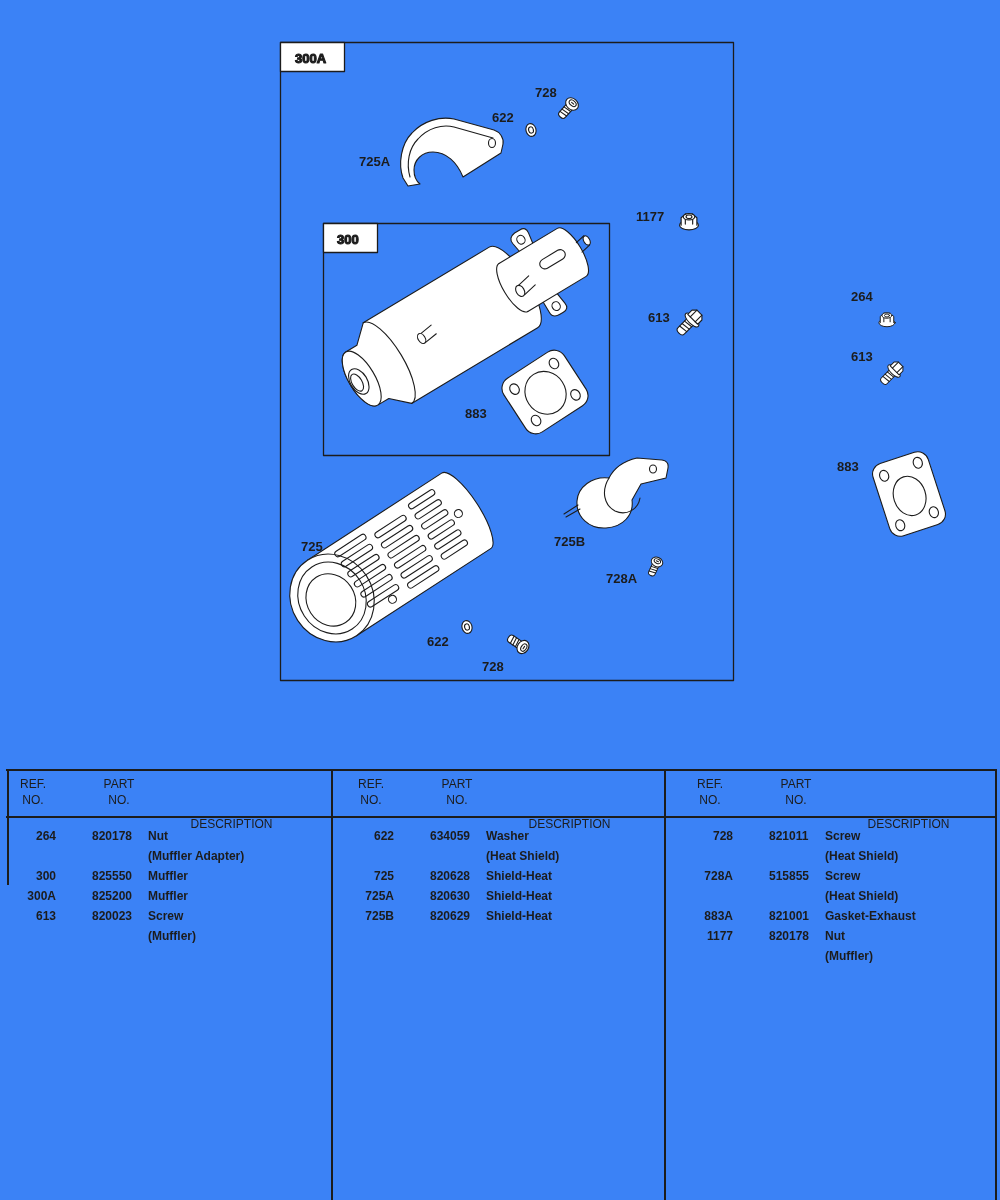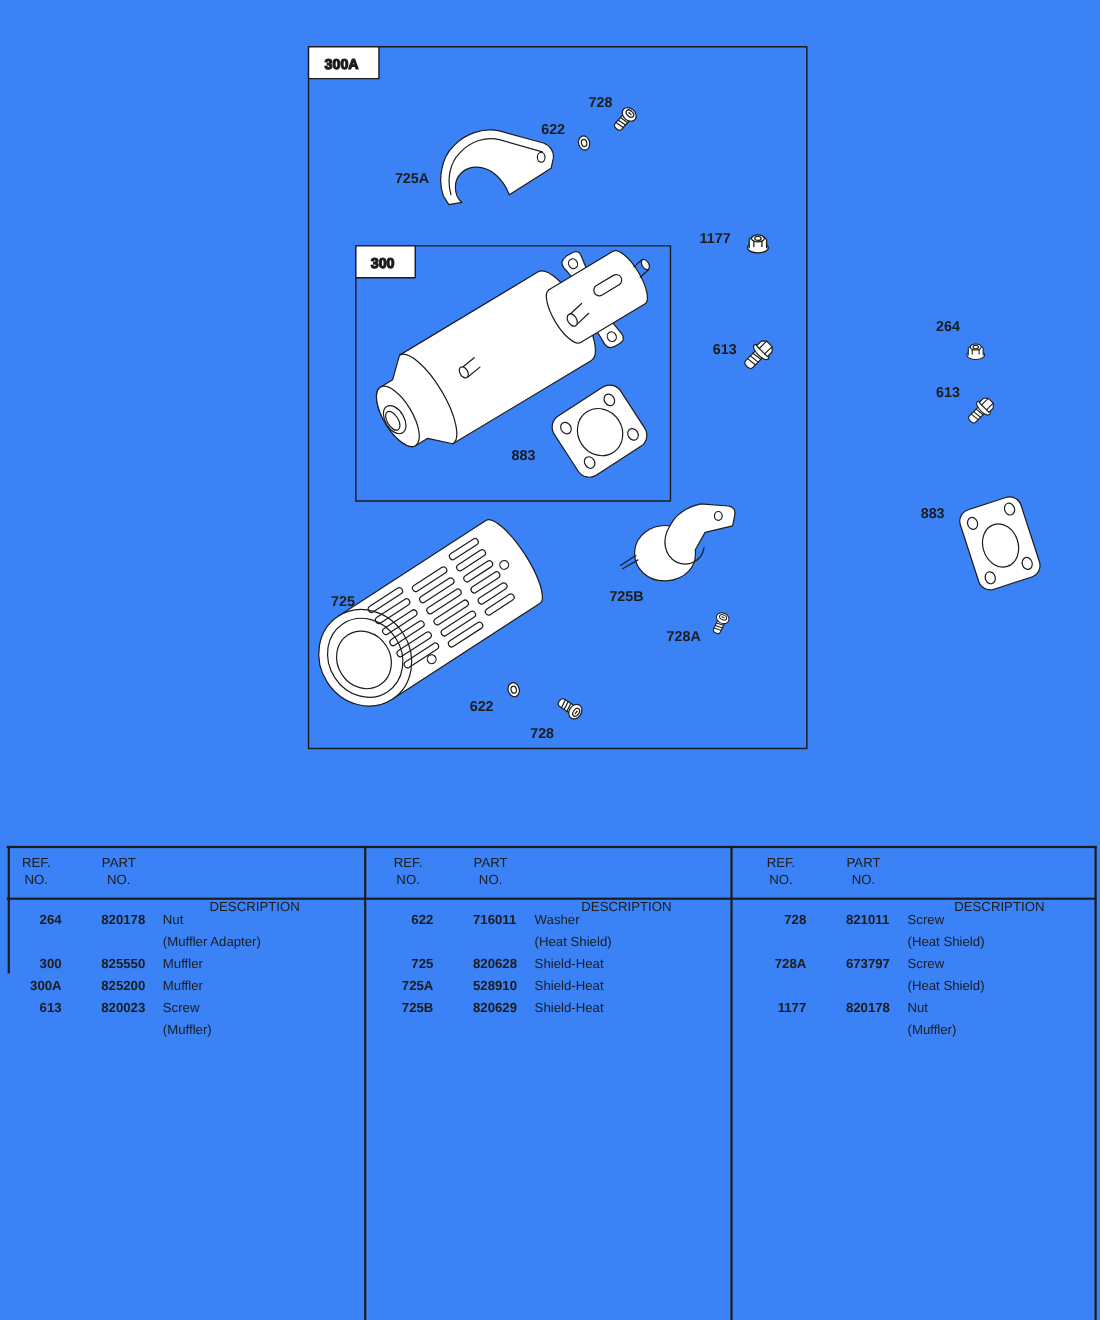--- a/index.html
+++ b/index.html
@@ -4,27 +4,27 @@
 <style>
   html,body{margin:0;padding:0;background:#fff;}
   body{width:1000px;height:1200px;font-family:"Liberation Sans", sans-serif;color:#1c1c1c;}
   .stage{position:relative;width:1000px;height:1200px;background:#3b82f6;overflow:hidden;}
   svg.diagram{position:absolute;left:0;top:0;}
   svg.diagram text{font-family:"Liberation Sans", sans-serif;font-weight:bold;font-size:13px;fill:#1c1c1c;}
   .tline{position:absolute;background:#1c1c1c;}
   .tgroup{position:absolute;top:769px;width:330px;height:431px;}
   .hcell{position:absolute;font-size:12px;line-height:16px;text-align:center;color:#1c1c1c;}
   .h-ref{left:8px;top:7px;width:62px;}
-  .h-part{left:84px;top:7px;width:60px;}
+  .h-part{left:95px;top:7px;width:60px;}
   .h-desc{left:150px;top:23px;width:175px;margin-top:24px;}
   .rows{position:absolute;left:0;top:57px;right:0;}
   .row{display:grid;grid-template-columns:62px 92px 1fr;height:20px;line-height:20px;font-size:12px;}
   .c-ref{text-align:right;font-weight:bold;white-space:pre;}
   .c-part{padding-left:36px;font-weight:bold;white-space:pre;}
-  .c-desc{white-space:pre;}
+  .c-desc{white-space:pre;font-weight:bold;}
 </style>
 </head>
 <body>
 
 <div class="stage">
 
   <svg class="diagram" width="1000" height="720" viewBox="0 0 1000 720" stroke="#1c1c1c" fill="none" stroke-width="1.1" stroke-linecap="round" stroke-linejoin="round">
 
     <defs>
       <g id="screw">
@@ -237,36 +237,36 @@
           <div>NO.</div>
       </div>
       <div class="hcell h-part">
         <div>PART</div>
           <div>NO.</div>
       </div>
       <div class="hcell h-desc">DESCRIPTION</div>
       <div class="rows">
         <div class="row">
             <span class="c-ref">622</span>
-            <span class="c-part">716011</span>
+            <span class="c-part">634059</span>
             <span class="c-desc">Washer</span>
           </div>
         <div class="row">
             <span class="c-ref"></span>
             <span class="c-part"></span>
             <span class="c-desc">(Heat Shield)</span>
           </div>
         <div class="row">
             <span class="c-ref">725</span>
             <span class="c-part">820628</span>
             <span class="c-desc">Shield-Heat</span>
           </div>
         <div class="row">
             <span class="c-ref">725A</span>
-            <span class="c-part">528910</span>
+            <span class="c-part">820630</span>
             <span class="c-desc">Shield-Heat</span>
           </div>
         <div class="row">
             <span class="c-ref">725B</span>
             <span class="c-part">820629</span>
             <span class="c-desc">Shield-Heat</span>
           </div>
       </div>
     </div>
 
@@ -286,27 +286,32 @@
             <span class="c-part">821011</span>
             <span class="c-desc">Screw</span>
           </div>
         <div class="row">
             <span class="c-ref"></span>
             <span class="c-part"></span>
             <span class="c-desc">(Heat Shield)</span>
           </div>
         <div class="row">
             <span class="c-ref">728A</span>
-            <span class="c-part">673797</span>
+            <span class="c-part">515855</span>
             <span class="c-desc">Screw</span>
           </div>
         <div class="row">
             <span class="c-ref"></span>
             <span class="c-part"></span>
             <span class="c-desc">(Heat Shield)</span>
+          </div>
+        <div class="row">
+            <span class="c-ref">883A</span>
+            <span class="c-part">821001</span>
+            <span class="c-desc">Gasket-Exhaust</span>
           </div>
         <div class="row">
             <span class="c-ref">1177</span>
             <span class="c-part">820178</span>
             <span class="c-desc">Nut</span>
           </div>
         <div class="row">
             <span class="c-ref"></span>
             <span class="c-part"></span>
             <span class="c-desc">(Muffler)</span>

